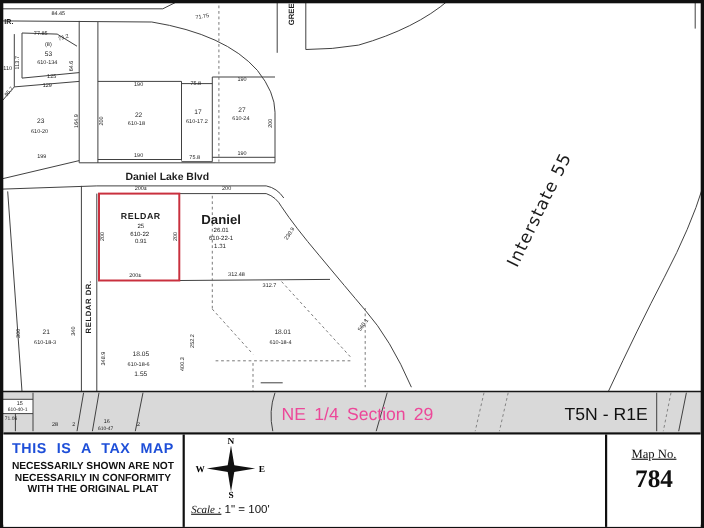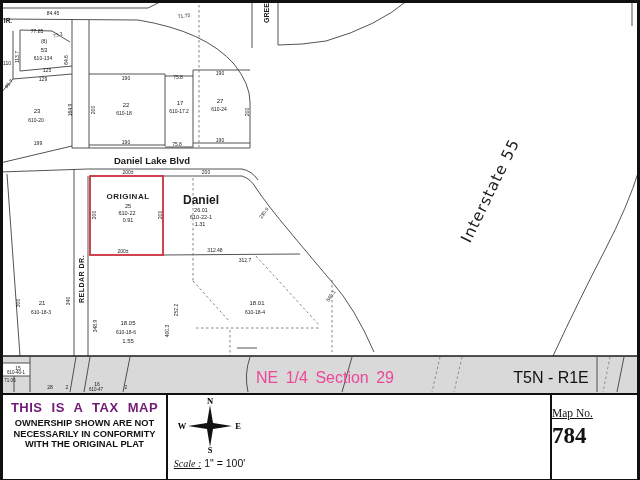--- a/index.html
+++ b/index.html
@@ -28,23 +28,23 @@
       transform:translate(-50%,-50%) rotate(-64deg);}
   .band-section{left:325px;top:378px;font-size:16px;word-spacing:3px;color:#ec4899;}
   .band-township{left:551px;top:378px;font-size:16px;color:#111;}
   
   #titleblock{position:absolute;left:3px;top:393px;width:634px;height:84px;background:#fff;
       border-top:2px solid #101010;}
   .tb-col{position:absolute;top:0;height:100%;box-sizing:border-box;}
   .col-notice{left:0;width:163px;text-align:center;padding-top:3px;}
   .col-compass{left:163px;width:85px;border-left:2px solid #101010;text-align:center;}
   .col-title{left:248px;width:299px;border-left:2px solid #101010;text-align:center;}
-  .col-mapno{left:547px;width:87px;border-left:2px solid #101010;text-align:left;}
+  .col-mapno{left:547px;width:87px;border-left:2px solid #101010;text-align:center;}
   .notice-heading{color:#e60000;font-size:18px;font-weight:800;letter-spacing:1px;word-spacing:2px;margin-top:2px;}
-  .notice-line1{font-size:13px;font-weight:700;letter-spacing:.5px;word-spacing:5px;margin-top:2px;color:#701a75;}
+  .notice-line1{font-size:13px;font-weight:700;letter-spacing:.5px;word-spacing:5px;margin-top:2px;color:#1d4ed8;}
   .notice-small{font-size:9.3px;font-weight:600;line-height:10.5px;margin-top:3px;color:#111;}
   .scale-row{position:absolute;left:0;right:0;top:62px;font-size:10.5px;color:#111;}
   .scale-label{font-family:"Liberation Serif",serif;font-style:italic;text-decoration:underline;font-size:10px;}
   .ownership-title{font-family:"Liberation Serif",serif;font-size:22px;font-weight:700;
       letter-spacing:2.5px;word-spacing:10px;margin-top:8px;color:#111;}
   .ownership-sub{font-family:"Liberation Serif",serif;font-size:20px;margin-top:3px;color:#111;}
   .mapno-label{font-family:"Liberation Serif",serif;font-size:11.5px;text-decoration:underline;
       margin-top:12px;color:#111;}
   .mapno-value{font-family:"Liberation Serif",serif;font-size:23px;font-weight:700;margin-top:4px;color:#111;}
   .compass-letter{font-family:"Liberation Serif",serif;font-weight:700;}
@@ -122,21 +122,21 @@
       <path d="M462,357 L454,392"></path>
       <path d="M610,357 L603,392"></path>
     </g>
 
     <rect x="90" y="176" width="73" height="79" fill="none" stroke="#c9303e" stroke-width="1.8"></rect>
 
     <rect x="1.5" y="1.5" width="637" height="477" fill="none" stroke="#101010" stroke-width="3"></rect>
   </svg>
 
   <div id="labels">
-    <span class="ml subject-title">ORIGINAL</span>
+    <span class="ml subject-title">RELDAR</span>
     <span class="ml subject-parcel">25</span>
     <span class="ml subject-book">610-22</span>
     <span class="ml subject-acres">0.91</span>
 
     <span class="ml shell-name">Daniel</span>
     <span class="ml shell-parcel">26.01</span>
     <span class="ml shell-book">610-22-1</span>
     <span class="ml shell-acres">1.31</span>
 
     <span class="ml street-daniel">Daniel Lake Blvd</span>
@@ -206,21 +206,21 @@
       <span class="ml" style="left: 67px; top: 387px; font-size: 5px; transform: translate(-50%, -50%) rotate(0deg);">2</span>
       <span class="ml" style="left: 97px; top: 384px; font-size: 5px; transform: translate(-50%, -50%) rotate(0deg);">16</span>
       <span class="ml" style="left: 96px; top: 390px; font-size: 4.5px; transform: translate(-50%, -50%) rotate(0deg);">610-47</span>
       <span class="ml" style="left: 126px; top: 387px; font-size: 5px; transform: translate(-50%, -50%) rotate(0deg);">2</span>
     </div>
 
   <div id="titleblock">
     <div class="tb-col col-notice">
       <div class="notice-line1">THIS IS A TAX MAP</div>
       <div class="notice-small">
-        <div>OWNERSHIP SHOWN ARE NOT</div>
+        <div>NECESSARILY SHOWN ARE NOT</div>
         <div>NECESSARILY IN CONFORMITY</div>
         <div>WITH THE ORIGINAL PLAT</div>
       </div>
     </div>
 
     <div class="tb-col col-compass">
       <svg width="85" height="58" viewBox="0 0 85 58">
         <polygon points="42,10 45.5,31 42,52 38.5,31" fill="#111"></polygon>
         <polygon points="20,31 42,27.5 64,31 42,34.5" fill="#111"></polygon>
         <text class="compass-letter" x="42" y="9" font-size="8.5" text-anchor="middle">N</text>

